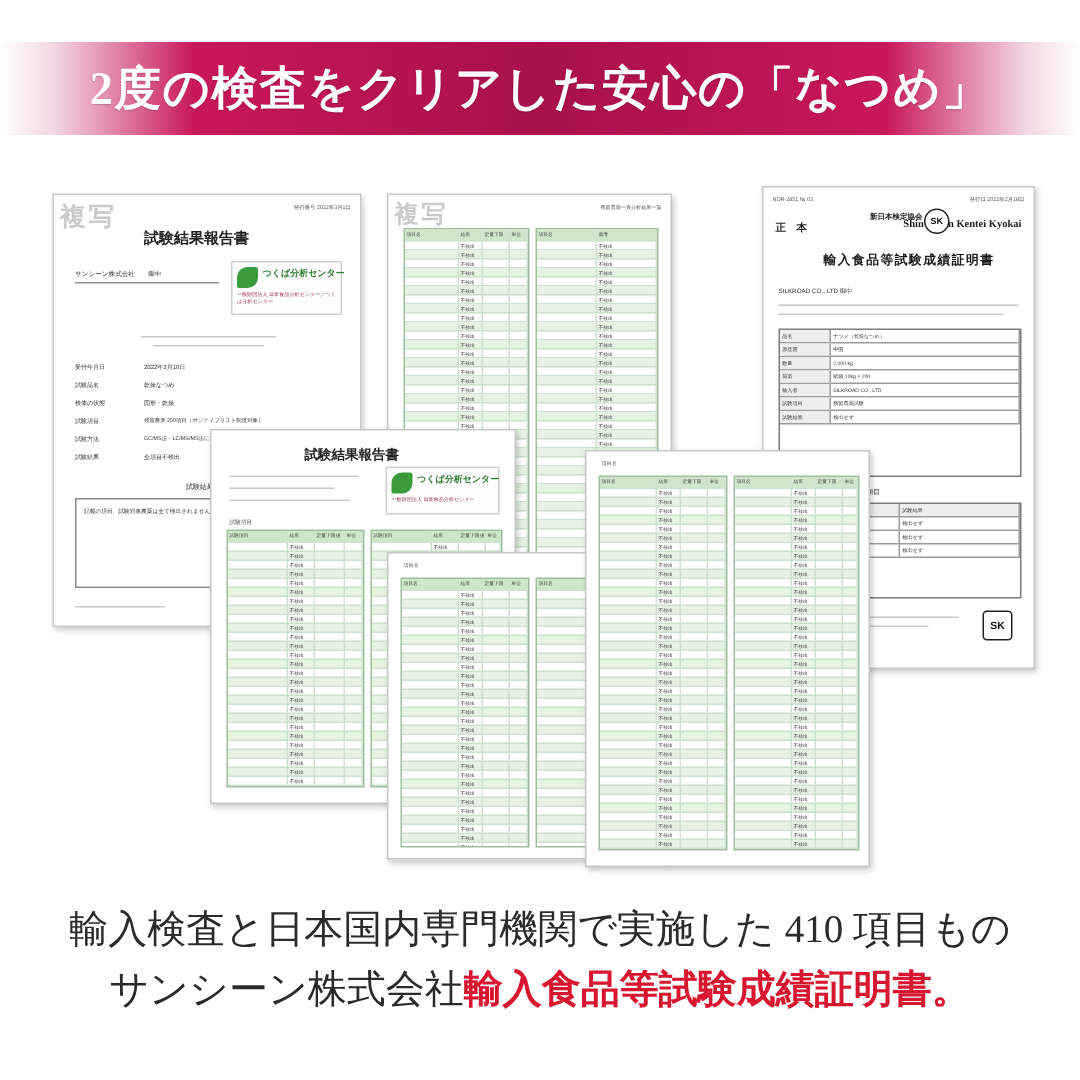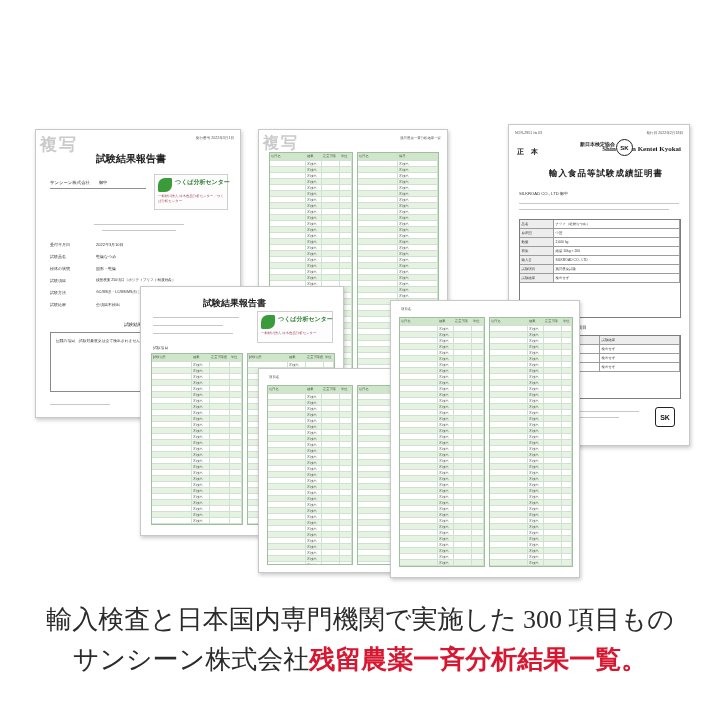--- a/index.html
+++ b/index.html
@@ -236,20 +236,23 @@
     white-space: nowrap;
     overflow: hidden;
   }
   .ccell.lbl { background: #ededed; }
 </style>
 </head>
 <body>
 
 <div id="page">
 
+  <div class="banner">
+    <div class="banner-title">2度の検査をクリアした安心の「なつめ」</div>
+  </div>
 
   <div class="docs">
 
     <div class="doc" style="left:35px; top:33px; width:206px; height:289px;">
       <div class="wm" style="left:4px; top:3px; font-size:17px;">複写</div>
       <div style="position:absolute; right:6px; top:6px; font-size:3.6px; color:#555;">発行番号 2022年3月1日</div>
 
       <div class="doc-title" style="left:60px; top:22px; font-size:10px;">試験結果報告書</div>
 
       <div style="position:absolute; left:14px; top:50px; font-size:4.4px; color:#333;">サンシーン株式会社　　御中</div>
@@ -2043,19 +2046,19 @@
               <div class="gcell" style="width: 18px;"></div>
               <div class="gcell" style="width: 10px;"></div>
             </div>
           </div>
       </div>
     </div>
 
   </div>
 
   <div class="caption">
-    <div class="caption-line">輸入検査と日本国内専門機関で実施した 300 項目もの</div>
+    <div class="caption-line">輸入検査と日本国内専門機関で実施した 410 項目もの</div>
     <div class="caption-line">
-      <span>サンシーン株式会社</span><span class="hl">残留農薬一斉分析結果一覧。</span>
+      <span>サンシーン株式会社</span><span class="hl">輸入食品等試験成績証明書。</span>
     </div>
   </div>
 
 </div>
 
 </body></html>

